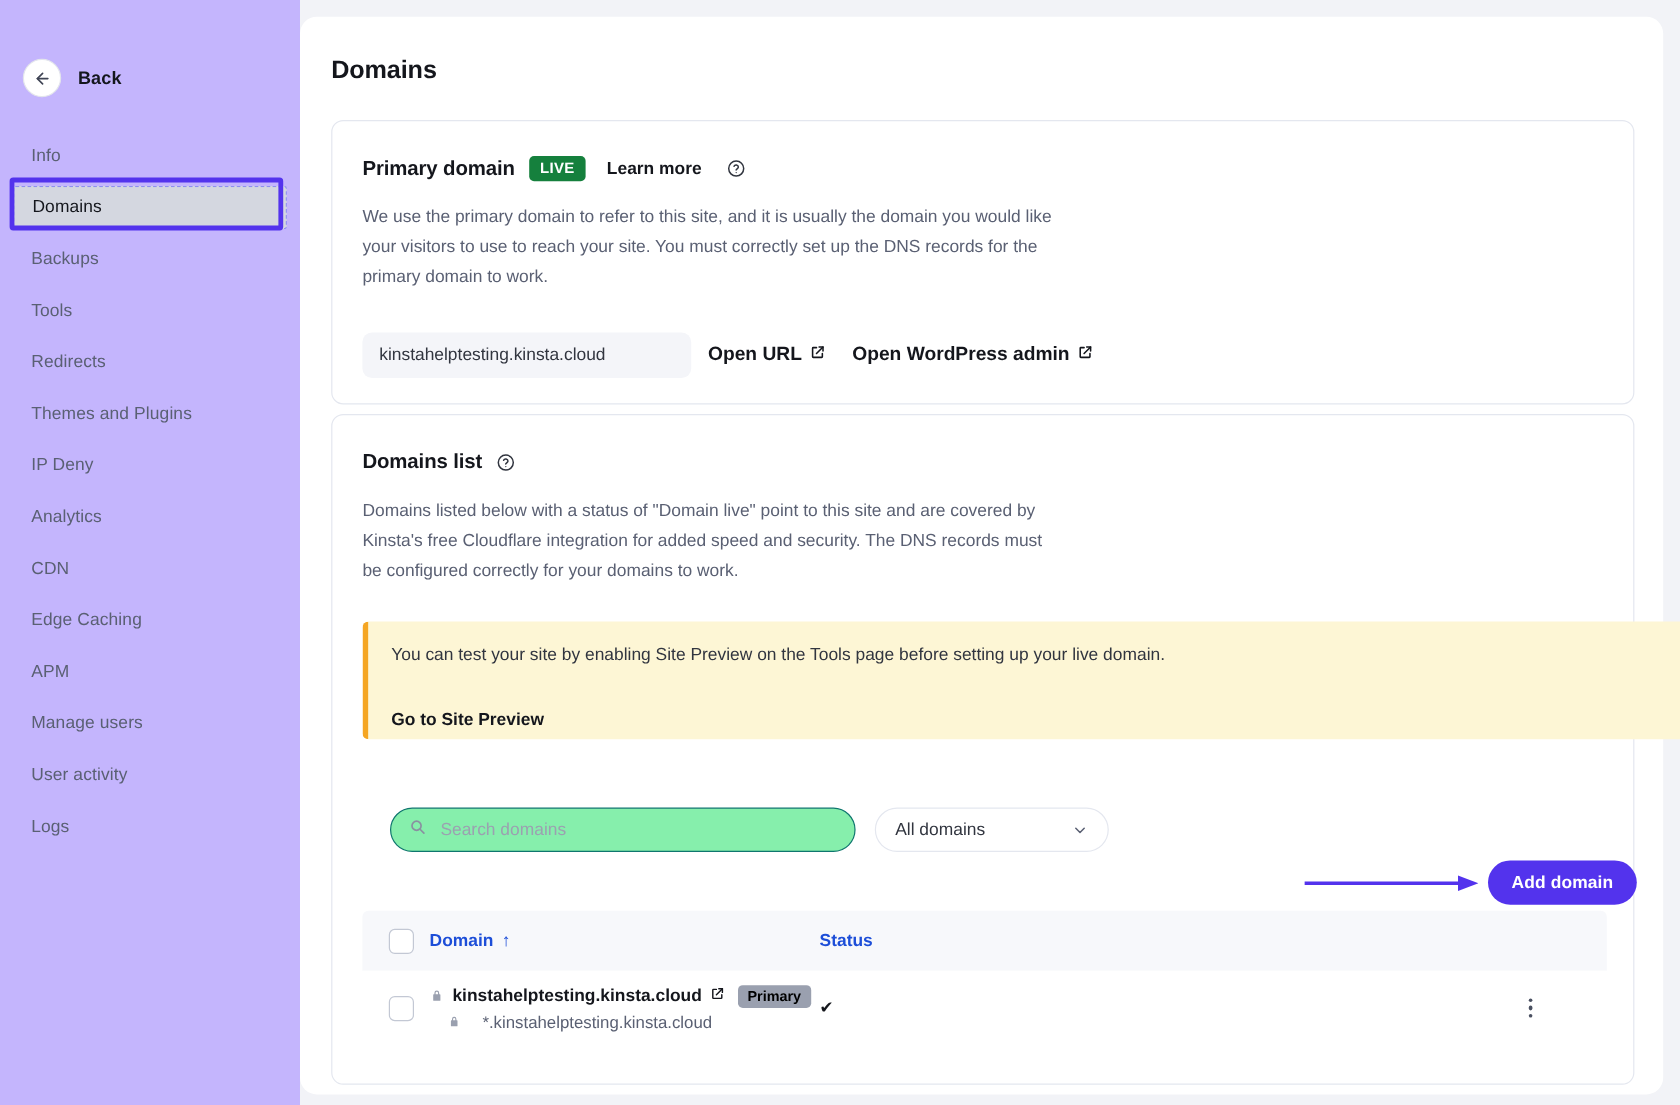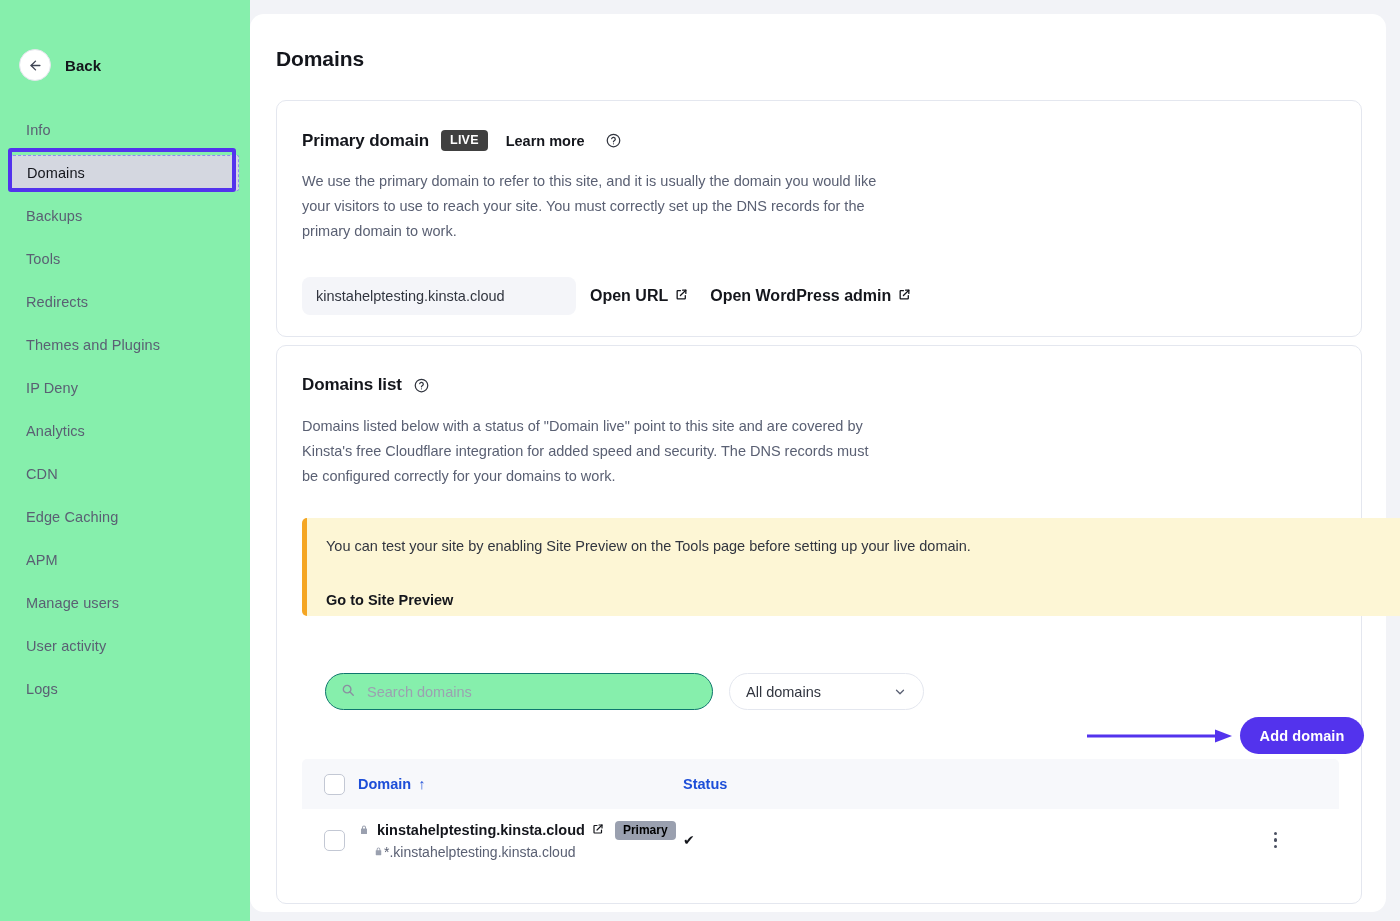--- a/index.html
+++ b/index.html
@@ -9,21 +9,21 @@
     background: #f2f3f7;
     font-family: "Liberation Sans", sans-serif;
     -webkit-font-smoothing: antialiased;
   }
   body { position: relative; overflow: hidden; }
 
   
   #sidebar {
     position: absolute; left: 0; top: 0;
     width: 250px; height: 921px;
-    background: #86efac;
+    background: #c4b5fd;
   }
   .back-row {
     position: absolute; left: 19px; top: 49px;
     display: flex; align-items: center; gap: 14px;
   }
   .back-btn {
     width: 32px; height: 32px; border-radius: 50%;
     background: #ffffff; border: 1px solid #e3e5ec;
     display: flex; align-items: center; justify-content: center;
     color: #3f4454;
@@ -70,21 +70,21 @@
   }
   #card-primary { top: 86px; height: 237px; }
   #card-list   { top: 331px; height: 559px; }
 
   .card-head {
     position: absolute; left: 25px; top: 29px;
     display: flex; align-items: center; gap: 12px;
   }
   .card-title { font-size: 17px; font-weight: 700; color: #14161c; letter-spacing: -.1px; }
   .live-badge {
-    background: #404040; color: #fff; font-size: 12.5px; font-weight: 700;
+    background: #15803d; color: #fff; font-size: 12.5px; font-weight: 700;
     padding: 3px 9px 4px; border-radius: 4px; letter-spacing: .2px;
   }
   .learn-more {
     display: flex; align-items: center; gap: 21px;
     font-size: 14.5px; font-weight: 700; color: #14161c; margin-left: 6px;
   }
   .help-ico { color: #31353f; display: flex; }
 
   .card-desc {
     position: absolute; left: 25px; top: 68px; width: 580px;
@@ -192,21 +192,21 @@
   .th {
     font-size: 14.5px; font-weight: 700; color: #1d4ed8;
     display: flex; align-items: center; gap: 7px;
   }
   .dom-main {
     display: flex; align-items: center; gap: 7px;
     font-size: 14.5px; font-weight: 700; color: #14161c;
     white-space: nowrap;
   }
   .dom-sub {
-    display: flex; align-items: center; gap: 0;
+    display: flex; align-items: center; gap: 18px;
     font-size: 14px; color: #5a6073; margin-top: 4px; margin-left: 15px;
     white-space: nowrap;
   }
   .pill {
     background: #9aa0af; color: #000000; font-size: 12px; font-weight: 700;
     padding: 2px 8px 3px; border-radius: 4px; margin-left: 4px;
   }
   .lock { color: #9aa0af; display: inline-flex; }
   .status-check { font-size: 14px; color: #14161c; }
   .kebab { display: flex; flex-direction: column; gap: 3px; }

